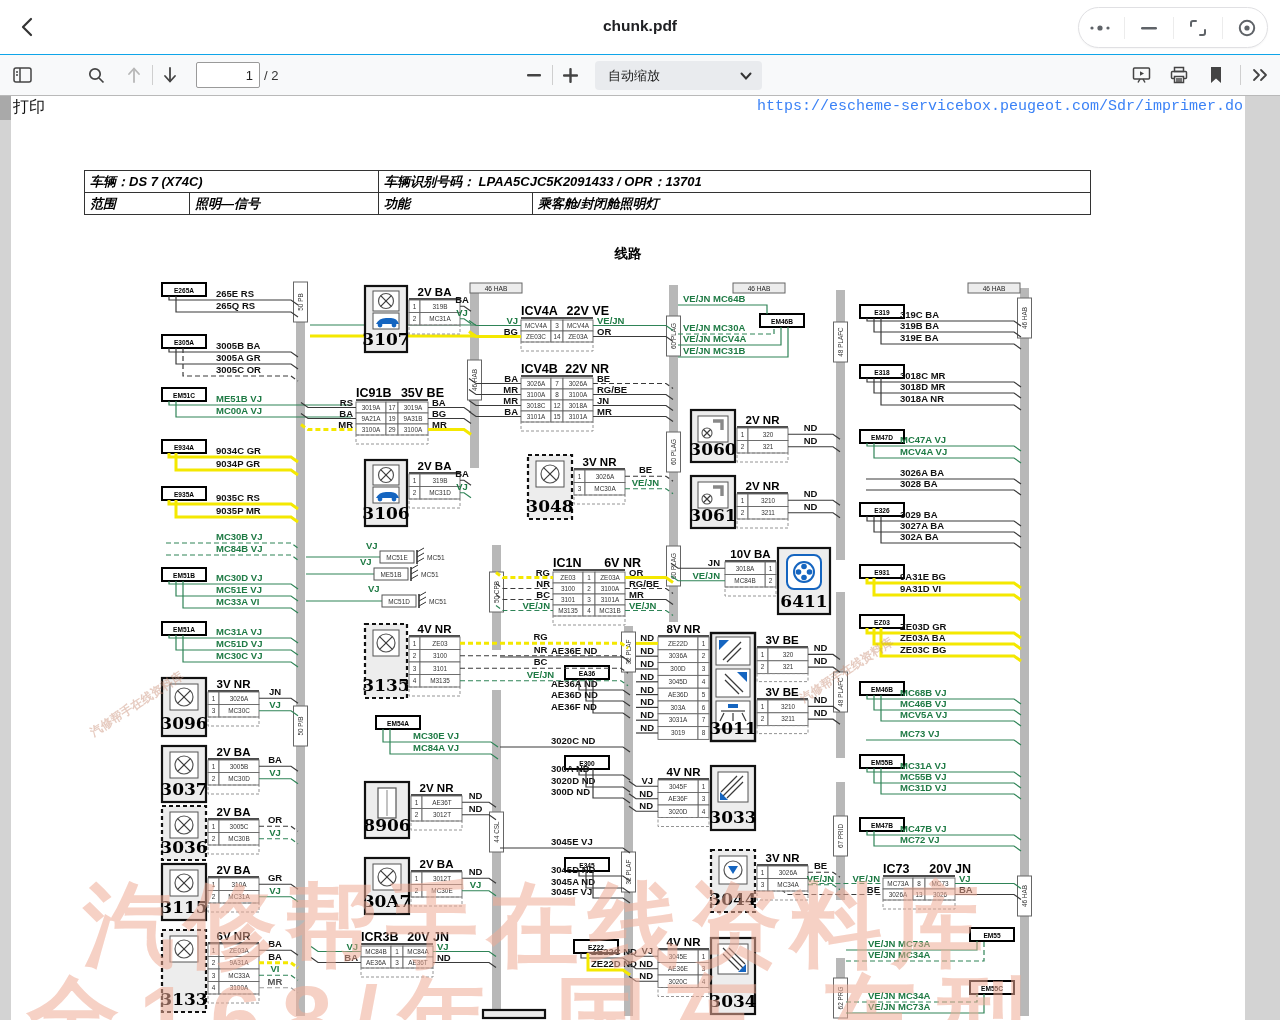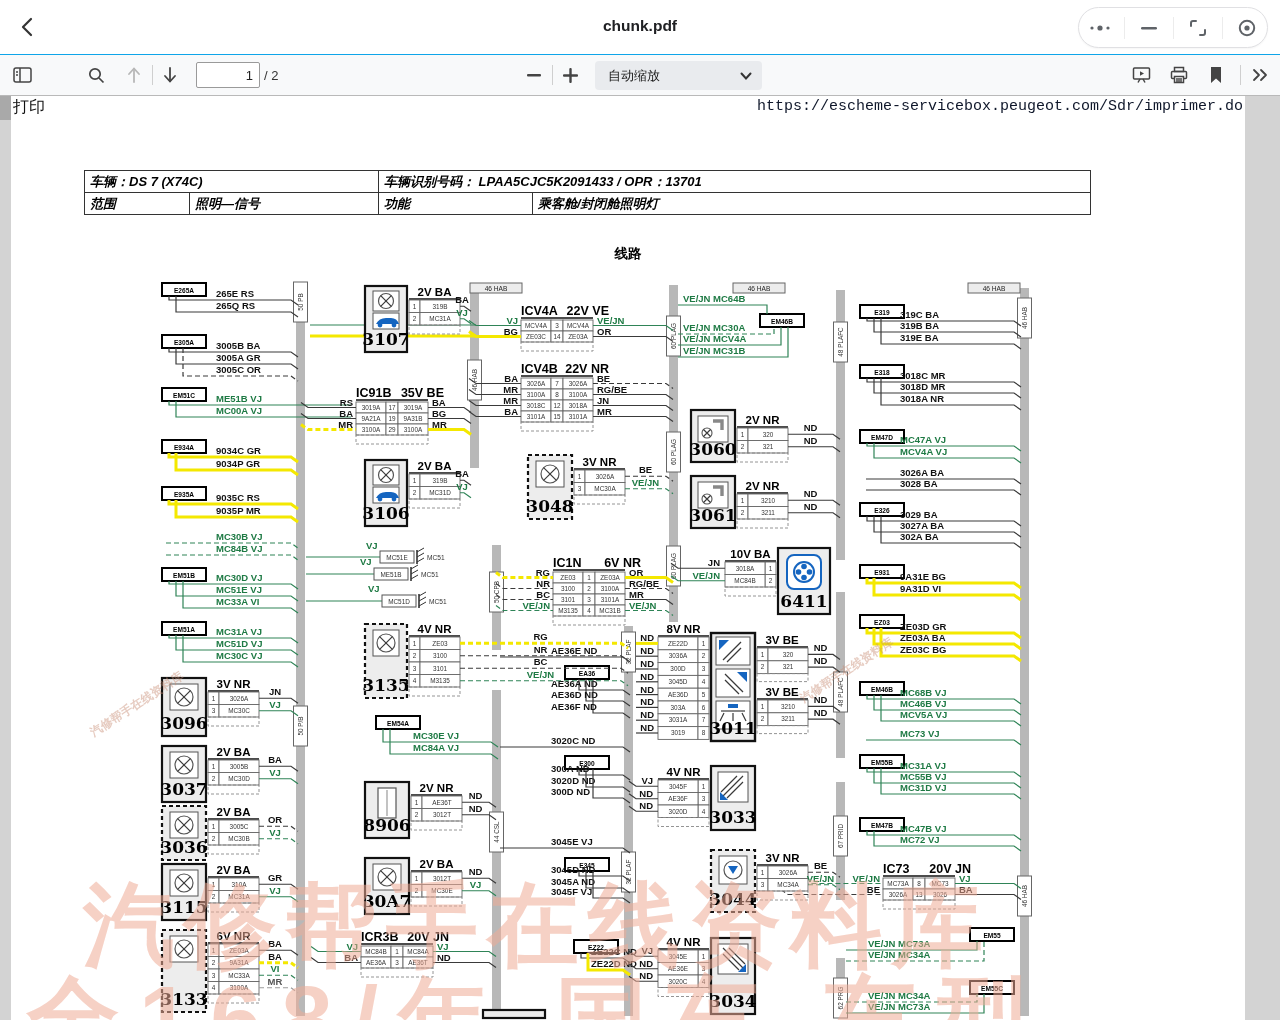--- a/index.html
+++ b/index.html
@@ -28,21 +28,21 @@
   .zoomselect{position:absolute;left:595px;top:6px;width:167px;height:29px;background:#e9ebee;
               border-radius:4px;display:flex;align-items:center;cursor:pointer;}
   .zoomselect .zlabel{flex:1;padding-left:13px;font-size:13px;color:#1b1b1b;}
   .zoomselect svg{margin-right:10px;}
   
   .doc{position:absolute;left:0;top:96px;width:1280px;height:924px;background:#d3d3d3;}
   .corner{position:absolute;left:0;top:0;width:23px;height:24px;background:#a9a9a9;}
   .pdfpage{position:absolute;left:11px;top:0;width:1234px;height:924px;background:#fff;overflow:hidden;}
   .printlabel{position:absolute;left:2px;top:1px;font-size:16px;color:#111;
               font-family:"Liberation Serif",serif;}
-  .pageurl{position:absolute;right:2px;top:2px;font-size:15px;color:#0f172a;
+  .pageurl{position:absolute;right:2px;top:2px;font-size:15px;color:#3b82f6;
            font-family:"Liberation Mono",monospace;}
   .infotable{position:absolute;left:73px;top:74px;width:1007px;border-collapse:collapse;
              font-size:13px;font-weight:bold;color:#000;}
   .infotable td{border:1.4px solid #333;height:21px;padding:0 5px;white-space:nowrap;font-style:italic;}
   .diagram-title{position:absolute;left:0;width:1234px;top:149px;text-align:center;
                  font-size:13.5px;font-weight:bold;color:#000;font-family:Liberation Mono, monospace;}
   .wiring-wrap{position:absolute;left:67px;top:179px;width:1090px;height:745px;}
   
   .wm{position:absolute;color:#efac97;opacity:.55;font-weight:bold;pointer-events:none;
       white-space:nowrap;z-index:6;}

